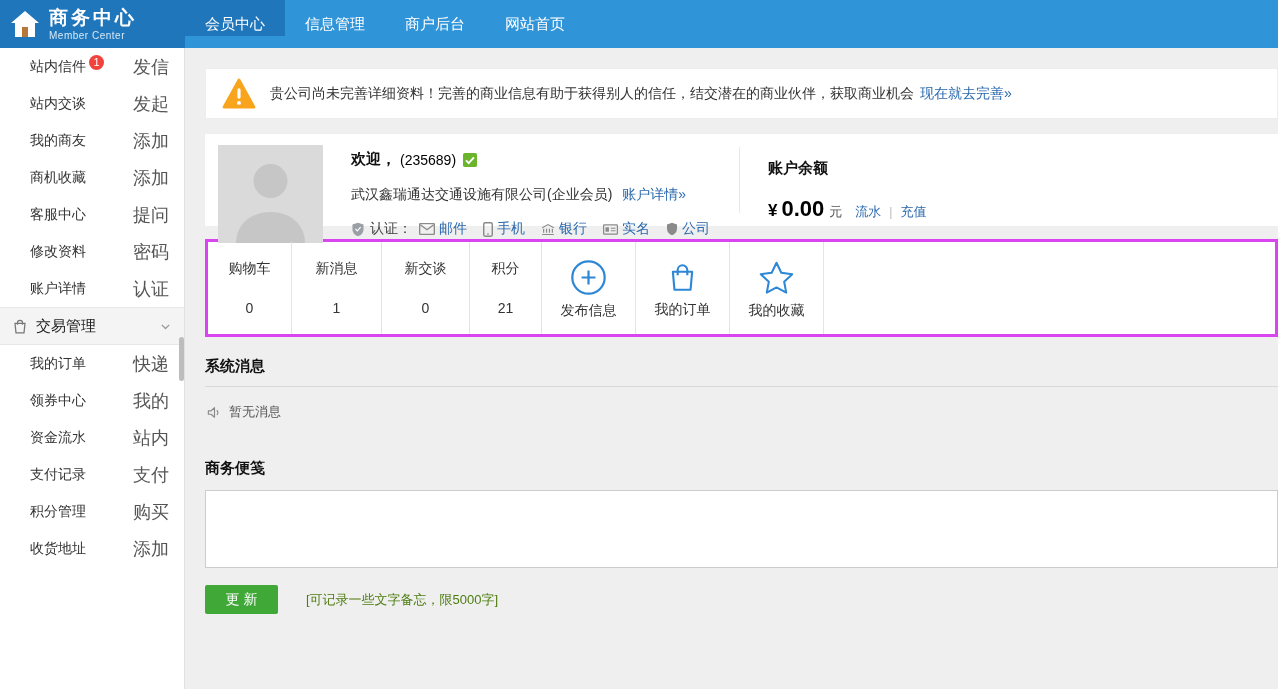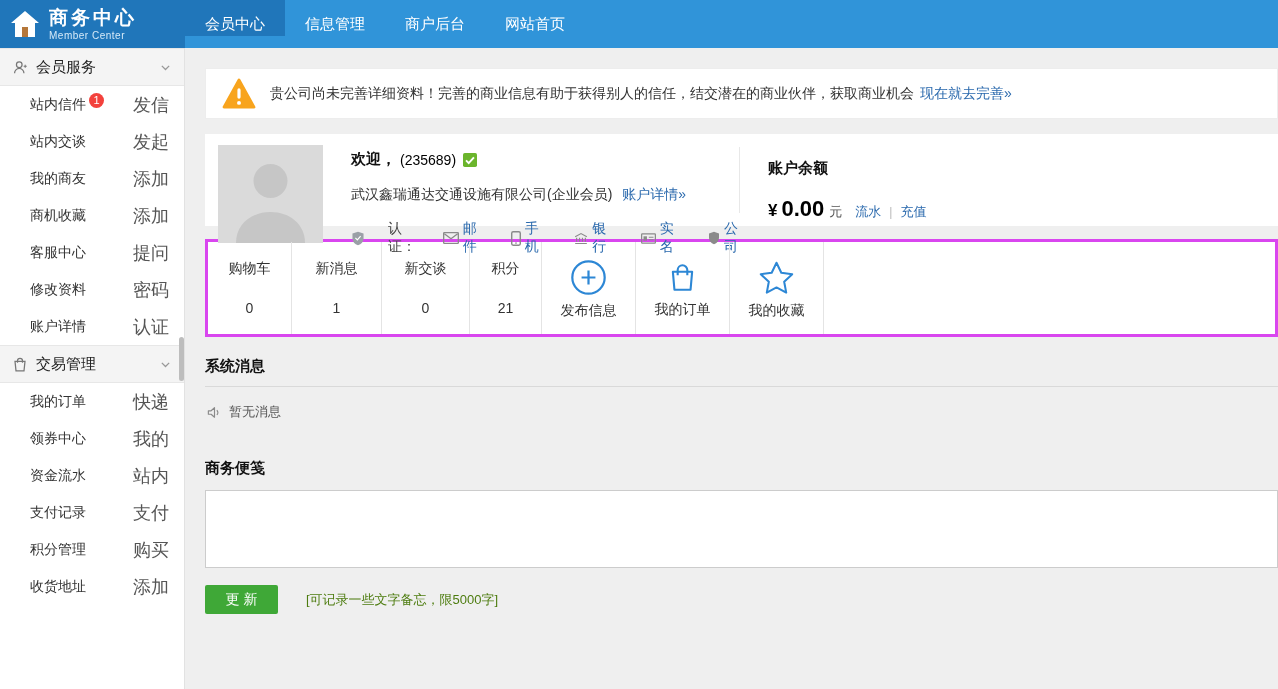--- a/index.html
+++ b/index.html
@@ -36,21 +36,21 @@
   .banner-link { color:#2a69ad; margin-left:6px; font-size:14px; }
 
   .profile { margin-top:15px; background:#fff; height:92px; display:flex; padding:11px 0 11px 13px; }
   .avatar { width:105px; height:98px; background:#dadada; flex:none; overflow:hidden; }
   .p-info { margin-left:28px; padding-top:5px; width:388px; flex:none; }
   .p-line1 { display:flex; align-items:center; gap:4px; }
   .p-welcome { font-size:15px; font-weight:bold; color:#111; }
   .p-id { font-size:14px; color:#000000; margin-right:3px; }
   .p-line2 { margin-top:17px; font-size:14px; color:#333; display:flex; align-items:center; gap:10px; }
   .blue-link { color:#2a69ad; font-size:14px; }
-  .p-line3 { margin-top:16px; display:flex; align-items:center; gap:23px; font-size:14px; color:#444; }
+  .p-line3 { margin-top:16px; display:flex; align-items:center; gap:5px; font-size:14px; color:#444; }
   .cert { display:flex; align-items:center; gap:4px; margin-left:11px; }
   .cert a { color:#2a69ad; font-size:14px; }
   .p-divider { width:1px; background:#e8e8e8; margin:2px 0; flex:none; }
   .p-balance { padding:14px 0 0 28px; }
   .bal-title { font-size:15px; font-weight:bold; color:#111; }
   .bal-row { margin-top:18px; display:flex; align-items:baseline; }
   .bal-cur { font-size:17px; font-weight:bold; color:#000; }
   .bal-amt { font-size:22px; font-weight:bold; color:#000; margin-left:4px; }
   .bal-unit { font-size:13px; color:#555; margin-left:5px; }
   .bal-row .blue-link { font-size:13px; margin-left:13px; }
@@ -99,35 +99,20 @@
     <nav class="tabs">
       <a class="tab active">会员中心</a>
       <a class="tab">信息管理</a>
       <a class="tab">商户后台</a>
       <a class="tab">网站首页</a>
     </nav>
   </header>
 
   <aside class="sidebar">
 
-    <div class="side-header">
-      <span class="side-h-icon">
-        <svg width="15" height="15" viewBox="0 0 24 24">
-            <circle cx="10" cy="7.5" r="4.5" fill="none" stroke="#777" stroke-width="2"></circle>
-            <path d="M2.5 21c0-4.1 3.4-7.5 7.5-7.5s7.5 3.4 7.5 7.5" fill="none" stroke="#777" stroke-width="2"></path>
-            <path d="M17 10h5M19.5 7.5v5" stroke="#777" stroke-width="1.6"></path>
-          </svg>
-      </span>
-      <span class="side-h-title">会员服务</span>
-      <span class="side-chev">
-        <svg width="13" height="13" viewBox="0 0 16 16">
-            <path d="M3.5 6l4.5 4.5L12.5 6" fill="none" stroke="#999" stroke-width="1.6"></path>
-          </svg>
-      </span>
-    </div>
 
     <div class="side-item">
       <span class="side-label">站内信件</span>
       <span class="badge">1</span>
       <span class="side-action">发信</span>
     </div>
     <div class="side-item">
       <span class="side-label">站内交谈</span>
       <span class="side-action">发起</span>
     </div>

